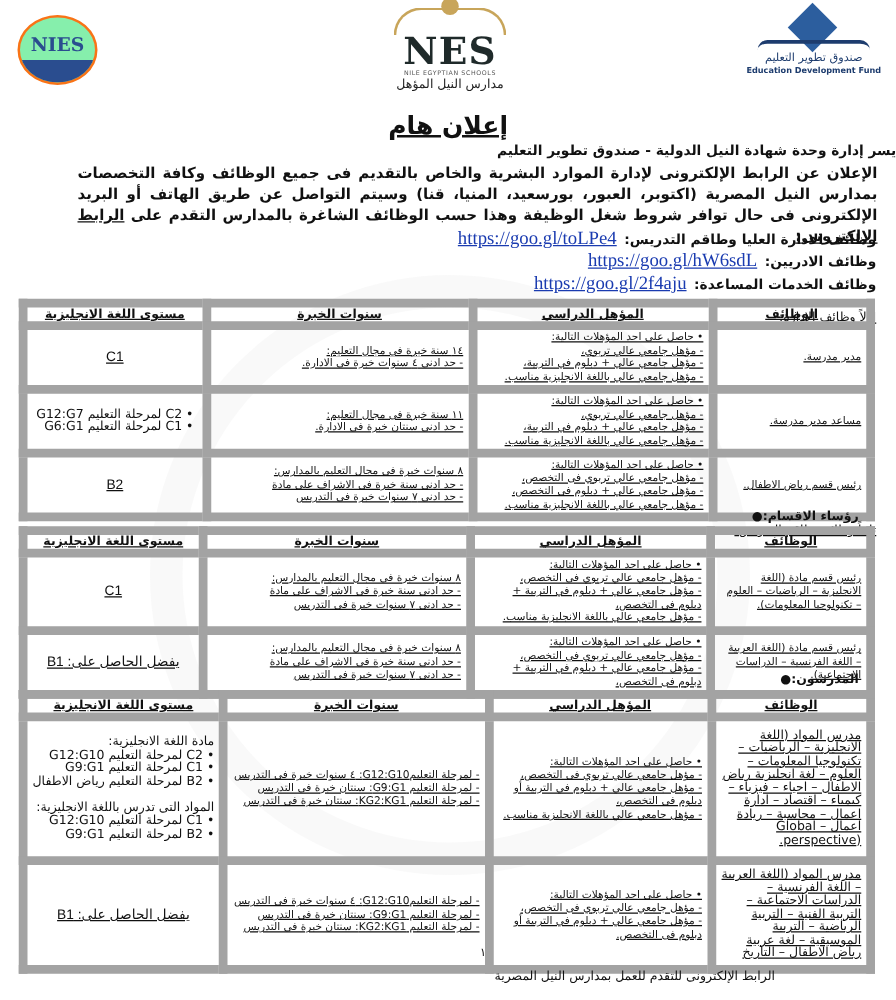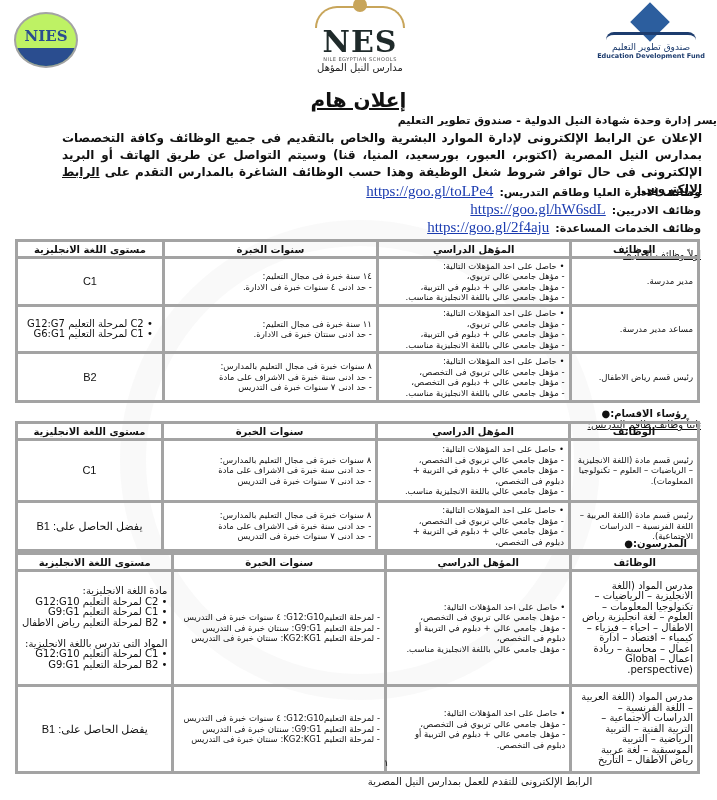--- a/index.html
+++ b/index.html
@@ -8,21 +8,21 @@
 
   .watermark {
     position: absolute; left: 120px; top: 220px; width: 480px; height: 480px;
     border-radius: 50%; border: 26px solid rgba(200,200,200,0.10);
     pointer-events: none;
   }
 
   
   .logos { position: absolute; top: 0; left: 0; width: 717px; height: 88px; }
   .logo-nies { position: absolute; left: 14px; top: 12px; width: 190px; height: 56px; display: flex; align-items: center; gap: 6px; }
-  .nies-ring { width: 64px; height: 56px; border-radius: 50%; border: 2px solid #a3a3a3; position: relative; overflow: hidden; background: #bef264; }
+  .nies-ring { width: 64px; height: 56px; border-radius: 50%; border: 2px solid #f97316; position: relative; overflow: hidden; background: #86efac; }
   .nies-ring::after { content: ""; position: absolute; left: 0; right: 0; bottom: 0; height: 18px; background: #2a4d8f; }
   .nies-ring span { position: absolute; left: 0; right: 0; top: 13px; text-align: center; font-family: "DejaVu Serif", serif; font-weight: bold; font-size: 15px; color: #2a4d8f; z-index: 2; }
   .nies-text { direction: ltr; }
   .nies-text div { font-family: "DejaVu Serif", serif; font-weight: bold; font-size: 8.5px; color: #213a70; line-height: 10px; }
   .nies-text .ar { font-family: "DejaVu Sans", sans-serif; font-weight: normal; font-size: 7px; color: #213a70; direction: rtl; text-align: left; }
 
   .logo-nes { position: absolute; left: 298px; top: 6px; width: 124px; height: 78px; text-align: center; }
   .nes-dome { margin: 0 auto; width: 90px; height: 22px; border: 2px solid #c8a55a; border-bottom: none; border-radius: 30px 30px 0 0; position: relative; }
   .nes-dome::before { content: ""; position: absolute; left: 36px; top: -10px; width: 14px; height: 14px; border-radius: 50%; background: #c8a55a; }
   .nes-word { font-family: "DejaVu Serif", serif; font-weight: bold; font-size: 30px; color: #1f2a2a; line-height: 28px; letter-spacing: 1px; }
@@ -47,38 +47,38 @@
   .link-row .lbl { font-size: 11px; font-weight: bold; }
   .link-row a { font-family: "Liberation Serif", serif; font-size: 15px; color: #1a3bb0; text-decoration: underline; direction: ltr; }
 
   
   .heading { position: absolute; right: 16px; font-size: 10px; font-weight: normal; direction: rtl; text-decoration: underline; margin-top: 23px; }
   .bullet-heading { position: absolute; right: 30px; font-size: 10px; font-weight: bold; direction: rtl; }
   .bullet-heading .dot { margin-left: 18px; }
 
   
   table.jobs { position: absolute; left: 15px; width: 685px; border-collapse: collapse; direction: rtl; font-size: 8.5px; }
-  table.jobs th, table.jobs td { border: 3px solid #a3a3a3; vertical-align: middle; }
+  table.jobs th, table.jobs td { border: 7px solid #a3a3a3; vertical-align: middle; text-decoration: underline; }
   table.jobs th { font-size: 10px; font-weight: bold; height: 17px; text-align: center; }
   table.jobs td { padding: 1px 4px; line-height: 10.5px; }
   .c-job { width: 130px; }
   .c-qual { width: 193px; }
   .c-exp { width: 215px; }
   .c-eng { width: 147px; }
   td.job { vertical-align: top; text-align: right; }
   td.qual { text-align: right; vertical-align: top; }
   td.exp { text-align: right; }
   td.eng { text-align: center; font-size: 10px; }
   td.eng.big { font-family: "Liberation Sans", sans-serif; font-weight: normal; font-size: 11px; }
   td.eng .list { text-align: right; direction: rtl; display: inline-block; }
   .line { display: block; white-space: nowrap; }
   .job-big { font-size: 10px; line-height: 12px; }
 
   .page-num { position: absolute; top: 758px; left: 384px; font-size: 9px; }
-  .footer { position: absolute; top: 776px; left: 340px; width: 280px; text-align: center; font-size: 10px; direction: rtl; }
+  .footer { position: absolute; top: 776px; left: 340px; width: 280px; text-align: right; font-size: 10px; direction: rtl; }
 </style>
 </head>
 <body>
 
 <div class="watermark"></div>
 
 <div class="logos">
   <div class="logo-nies">
     <div class="nies-ring">
         <span>NIES</span>

